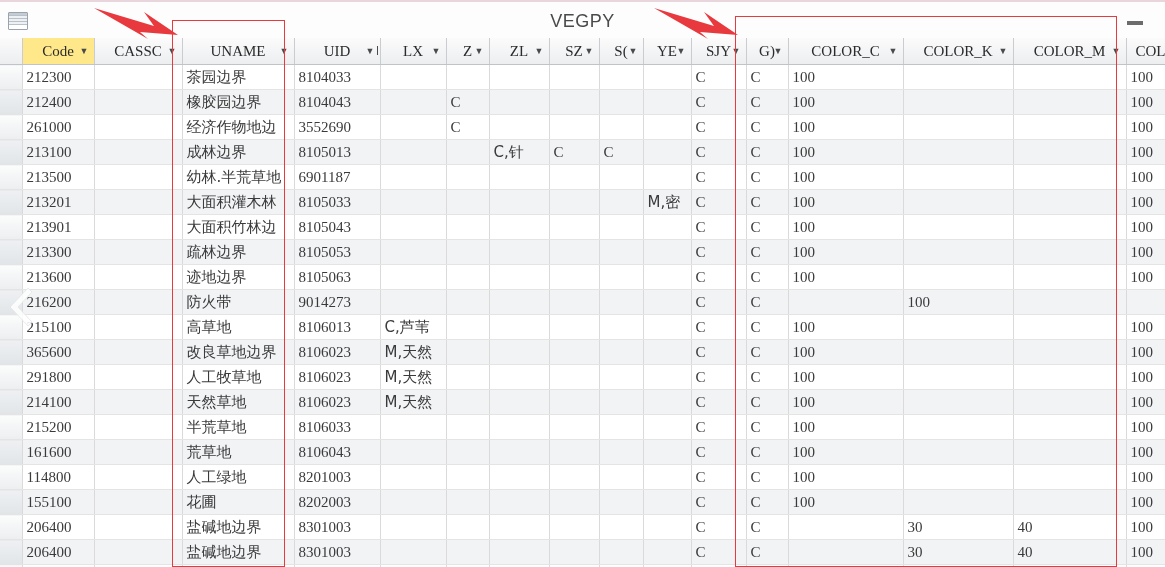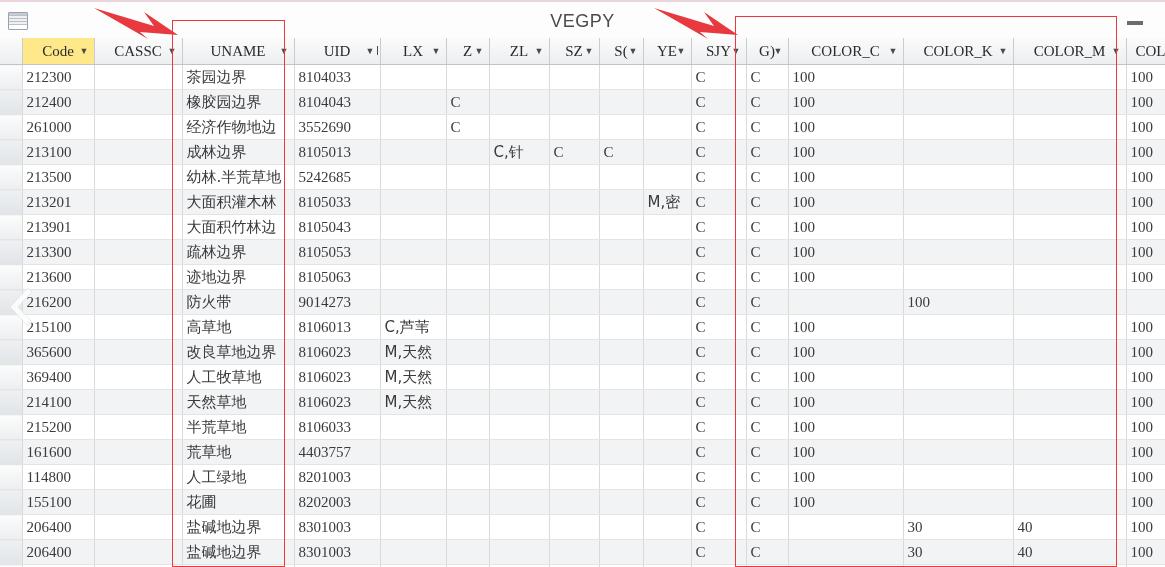--- a/index.html
+++ b/index.html
@@ -309,21 +309,21 @@
             <td class="txt">100</td>
             <td class="txt"></td>
             <td class="txt"></td>
             <td class="txt">100</td>
           </tr>
           <tr class="odd">
             <td class="gutter"></td>
             <td class="num">213500</td>
             <td class="num"></td>
             <td class="cjk">幼林.半荒草地</td>
-            <td class="txt">5242685</td>
+            <td class="txt">6901187</td>
             <td class="cjk"></td>
             <td class="txt"></td>
             <td class="cjk"></td>
             <td class="txt"></td>
             <td class="txt"></td>
             <td class="cjk"></td>
             <td class="txt">C</td>
             <td class="txt">C</td>
             <td class="txt">100</td>
             <td class="txt"></td>
@@ -458,21 +458,21 @@
             <td class="cjk"></td>
             <td class="txt">C</td>
             <td class="txt">C</td>
             <td class="txt">100</td>
             <td class="txt"></td>
             <td class="txt"></td>
             <td class="txt">100</td>
           </tr>
           <tr class="odd">
             <td class="gutter"></td>
-            <td class="num">369400</td>
+            <td class="num">291800</td>
             <td class="num"></td>
             <td class="cjk">人工牧草地</td>
             <td class="txt">8106023</td>
             <td class="cjk">M,天然</td>
             <td class="txt"></td>
             <td class="cjk"></td>
             <td class="txt"></td>
             <td class="txt"></td>
             <td class="cjk"></td>
             <td class="txt">C</td>
@@ -518,21 +518,21 @@
             <td class="txt">100</td>
             <td class="txt"></td>
             <td class="txt"></td>
             <td class="txt">100</td>
           </tr>
           <tr class="even">
             <td class="gutter"></td>
             <td class="num">161600</td>
             <td class="num"></td>
             <td class="cjk">荒草地</td>
-            <td class="txt">4403757</td>
+            <td class="txt">8106043</td>
             <td class="cjk"></td>
             <td class="txt"></td>
             <td class="cjk"></td>
             <td class="txt"></td>
             <td class="txt"></td>
             <td class="cjk"></td>
             <td class="txt">C</td>
             <td class="txt">C</td>
             <td class="txt">100</td>
             <td class="txt"></td>

